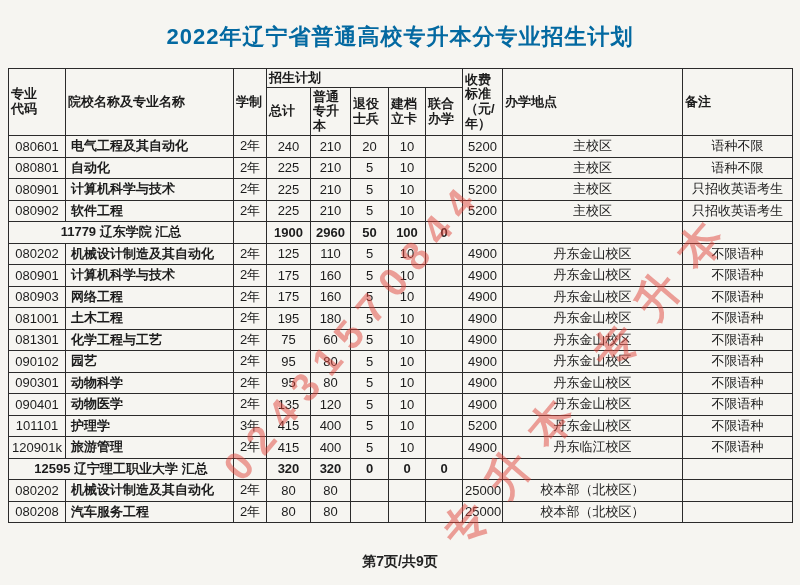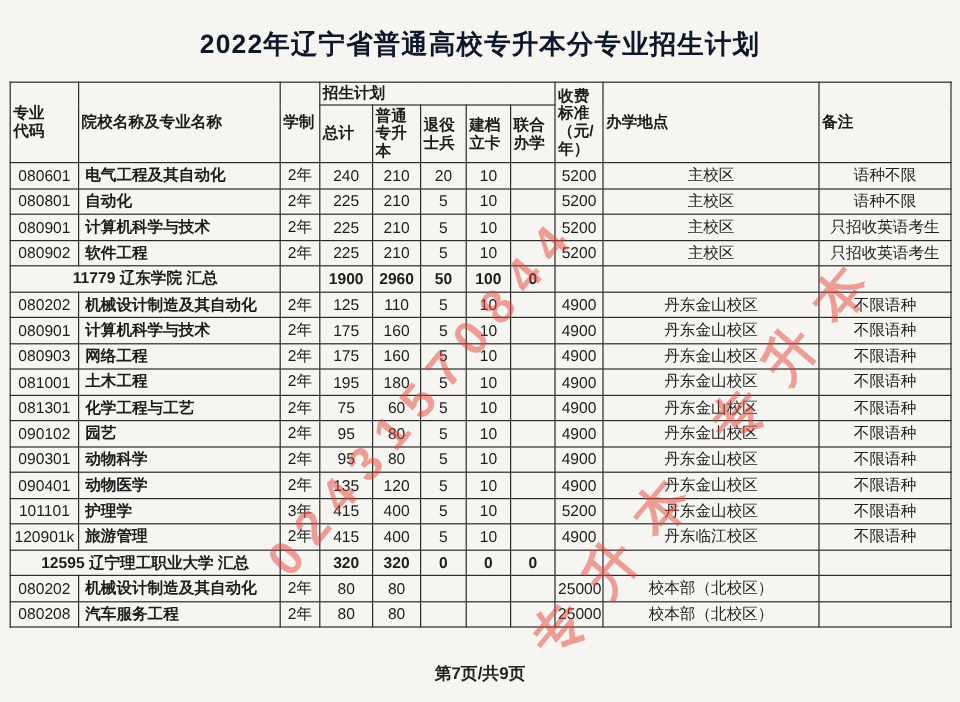--- a/index.html
+++ b/index.html
@@ -11,21 +11,21 @@
     font-family:"Liberation Sans","DejaVu Sans",sans-serif;
     color:#1c1c1c;
     -webkit-font-smoothing:antialiased;
   }
   .page-title{
     text-align:center;
     font-size:22px;
     font-weight:bold;
     letter-spacing:1px;
     padding-top:22px;
-    color:#0f172a;
+    color:#0369a1;
   }
   table.doc{
     border-collapse:collapse;
     table-layout:fixed;
     width:784px;
     margin:16px 8px 0 8px;
     background:transparent;
   }
   table.doc th, table.doc td{
     border:1.6px solid #2b2b2b;

